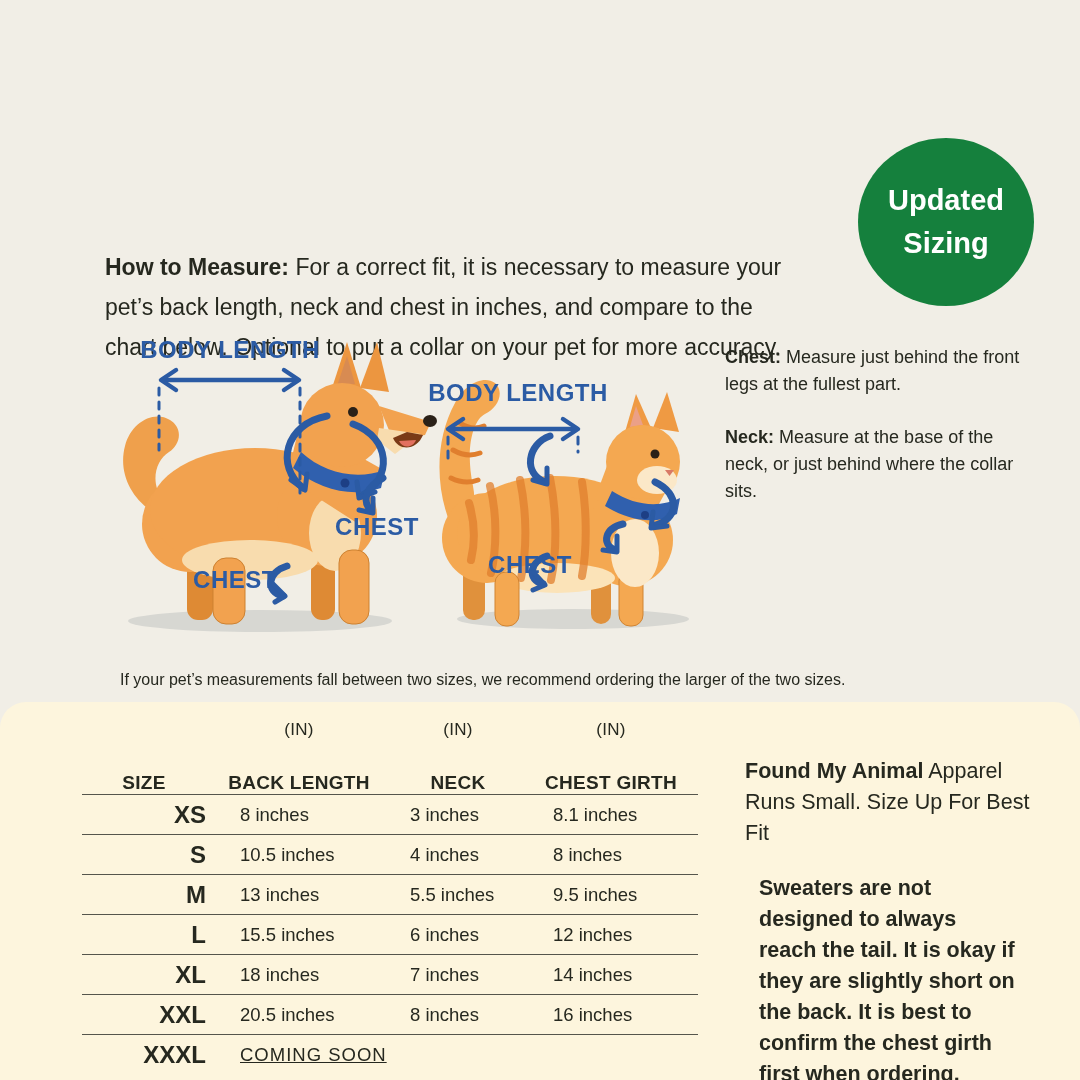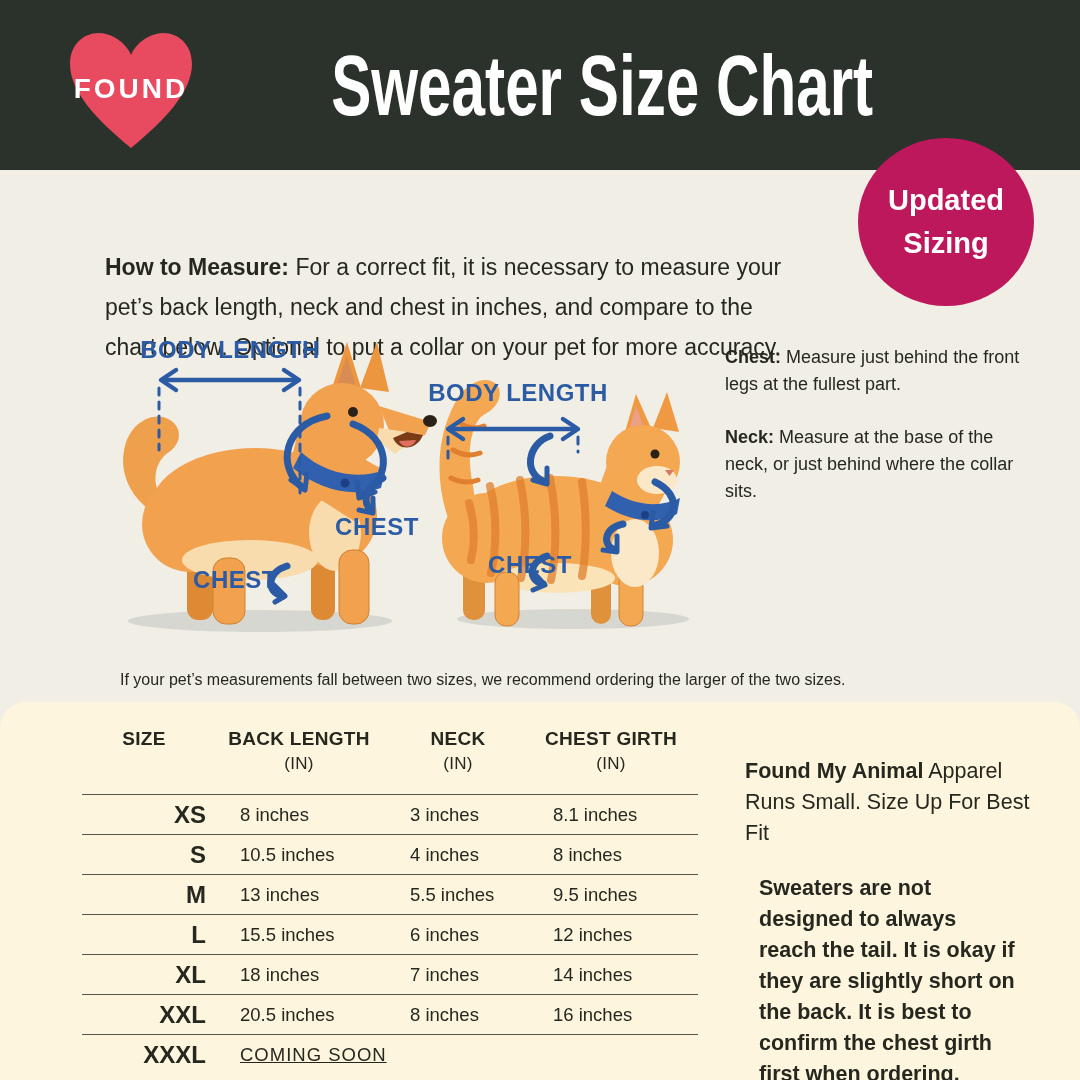--- a/index.html
+++ b/index.html
@@ -9,21 +9,21 @@
   
   .header{position:absolute;left:0;top:0;width:1080px;height:170px;background:#2a322b;}
   .logo{position:absolute;left:60px;top:24px;width:142px;height:132px;}
   .title-wrap{position:absolute;left:184px;top:0;width:836px;height:170px;
               display:flex;align-items:center;justify-content:center;}
   .title-text{display:inline-block;color:#ffffff;font-weight:bold;font-size:86px;
               letter-spacing:0px;transform:scaleX(0.70);transform-origin:50% 50%;white-space:nowrap;}
 
   
   .badge{position:absolute;left:858px;top:138px;width:176px;height:168px;border-radius:50%;
-         background:#be185d;color:#fff;display:flex;flex-direction:column;align-items:center;
+         background:#15803d;color:#fff;display:flex;flex-direction:column;align-items:center;
          justify-content:center;font-weight:bold;font-size:29px;line-height:1.5;text-align:center;}
 
   
   .howto{position:absolute;left:105px;top:224px;width:700px;font-size:23px;line-height:40px;}
   .howto b{font-weight:bold;}
 
   
   .illustration{position:absolute;left:95px;top:328px;width:620px;height:312px;}
   .anno-text{font-family:"Liberation Sans",sans-serif;font-weight:bold;font-size:24px;fill:#2b5ba4;letter-spacing:0.5px;}
 
@@ -58,29 +58,20 @@
   .fitnotes{position:absolute;left:745px;top:54px;width:288px;font-size:21.5px;line-height:31px;}
   .fitnotes .p1{margin:0 0 24px 0;}
   .fitnotes .p2{margin:14px;font-weight:bold;}
   .fitnotes b{font-weight:bold;}
 </style>
 </head>
 <body>
 
 <div class="page">
 
-  <div class="header">
-    <svg class="logo" viewBox="0 0 142 132">
-      <path d="M71,124 C38,97 10,68 10,40 C10,18 28,5.5 46,10 C57,12.8 67,21 71,31 C75,21 85,12.8 96,10 C114,5.5 132,18 132,40 C132,68 104,97 71,124 Z" fill="#e84a5f"></path>
-      <text x="71" y="74" text-anchor="middle" fill="#ffffff" font-family="Liberation Sans, sans-serif" font-weight="bold" font-size="28" letter-spacing="3">FOUND</text>
-    </svg>
-    <div class="title-wrap">
-      <span class="title-text">Sweater Size Chart</span>
-    </div>
-  </div>
 
   <div class="badge">
     <div>Updated</div>
     <div>Sizing</div>
   </div>
 
   <p class="howto"><b>How to Measure:</b> <span>For a correct fit, it is necessary to measure your pet’s back length, neck and chest in inches, and compare to the chart below. Optional to put a collar on your pet for more accuracy.</span></p>
 
   <svg class="illustration" viewBox="0 0 620 312">
 
@@ -198,30 +189,30 @@
 
     <table class="size-table">
       <colgroup>
           <col class="c1">
           <col class="c2">
           <col class="c3">
           <col class="c4">
         </colgroup>
       <thead>
         <tr>
+          <th class="unit"></th>
+          <th class="unit">(IN)</th>
+          <th class="unit">(IN)</th>
+          <th class="unit">(IN)</th>
+        </tr>
+        <tr>
           <th>SIZE</th>
           <th>BACK LENGTH</th>
           <th>NECK</th>
           <th>CHEST GIRTH</th>
-        </tr>
-        <tr>
-          <th class="unit"></th>
-          <th class="unit">(IN)</th>
-          <th class="unit">(IN)</th>
-          <th class="unit">(IN)</th>
         </tr>
       </thead>
       <tbody>
         <tr>
           <td class="size-cell">XS</td>
           <td class="v2">8 inches</td>
           <td class="v3">3 inches</td>
           <td class="v4">8.1 inches</td>
         </tr>
         <tr>

